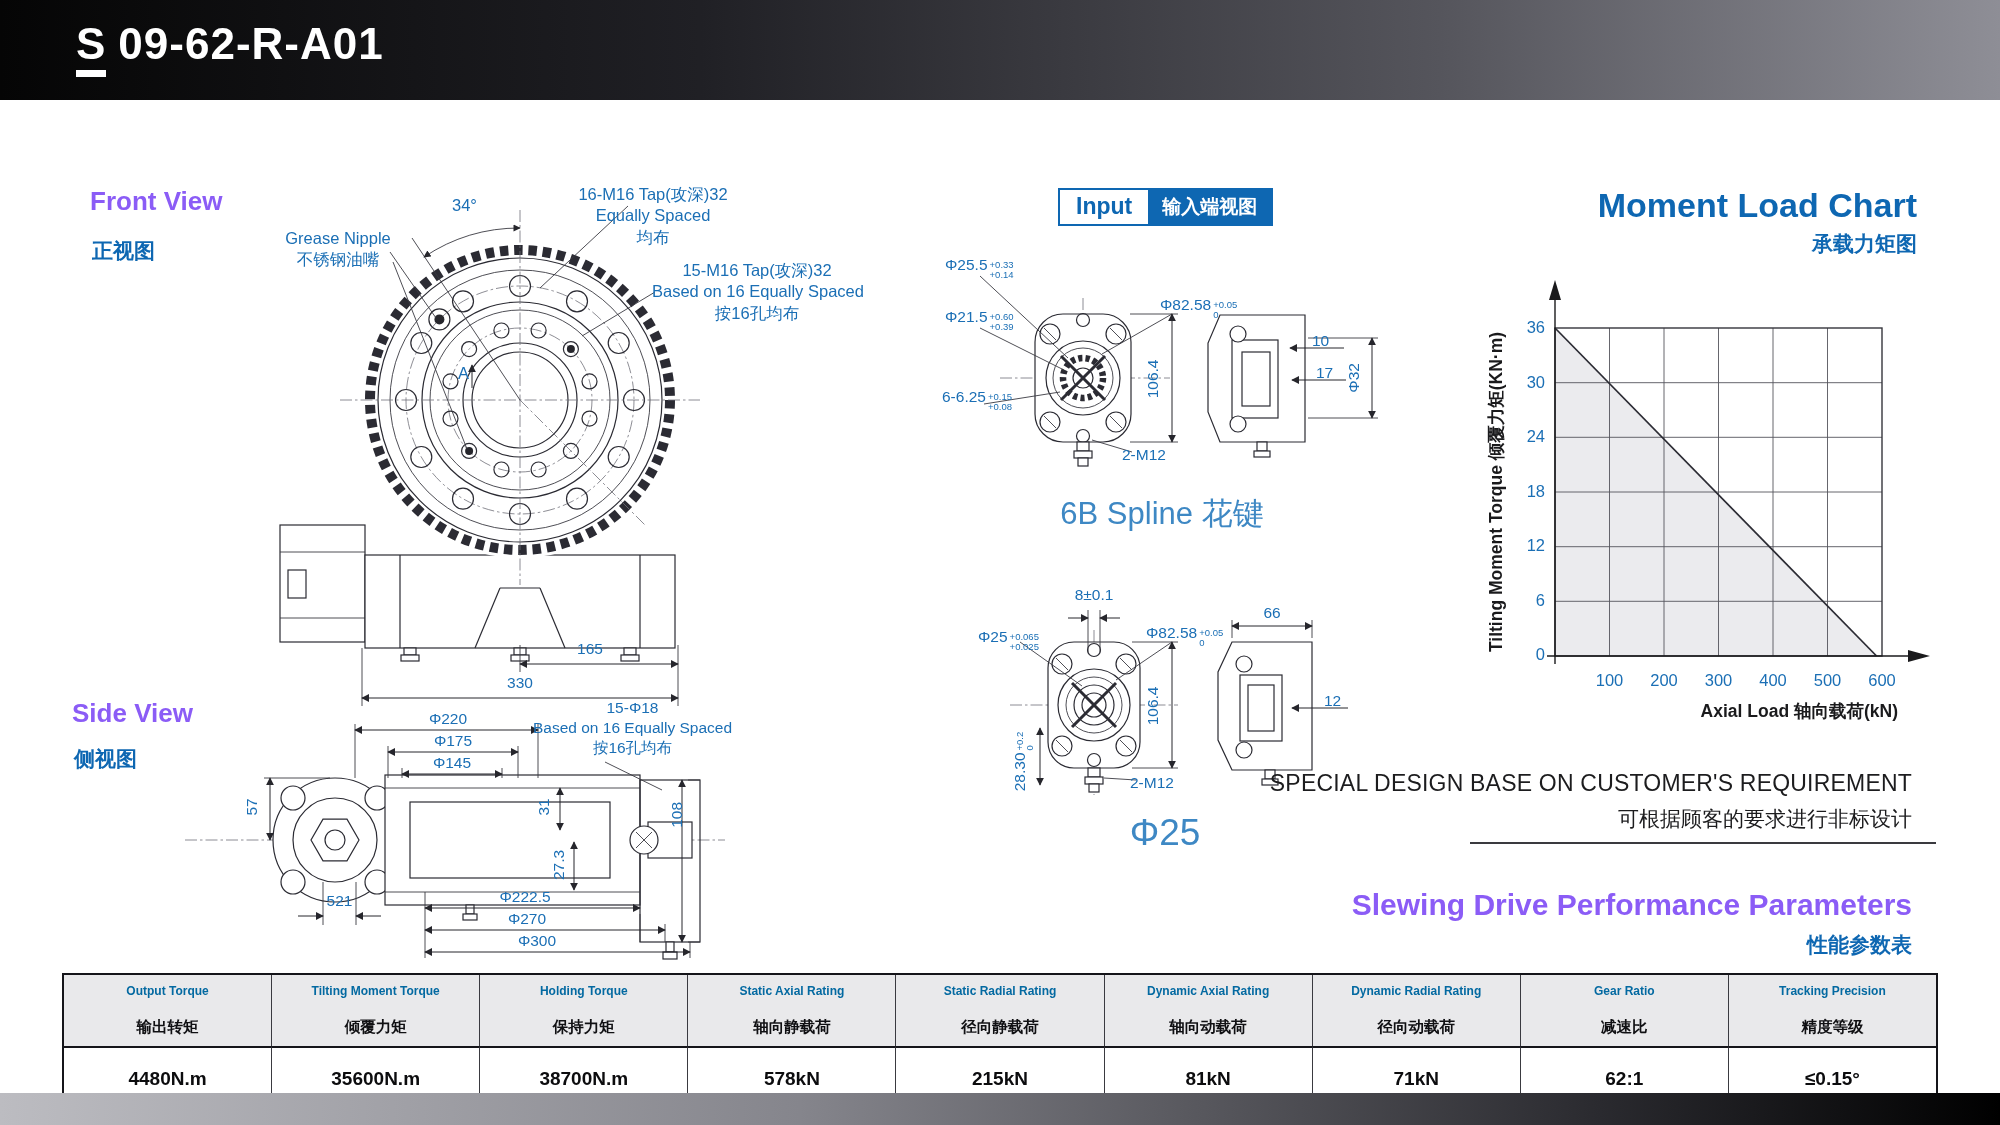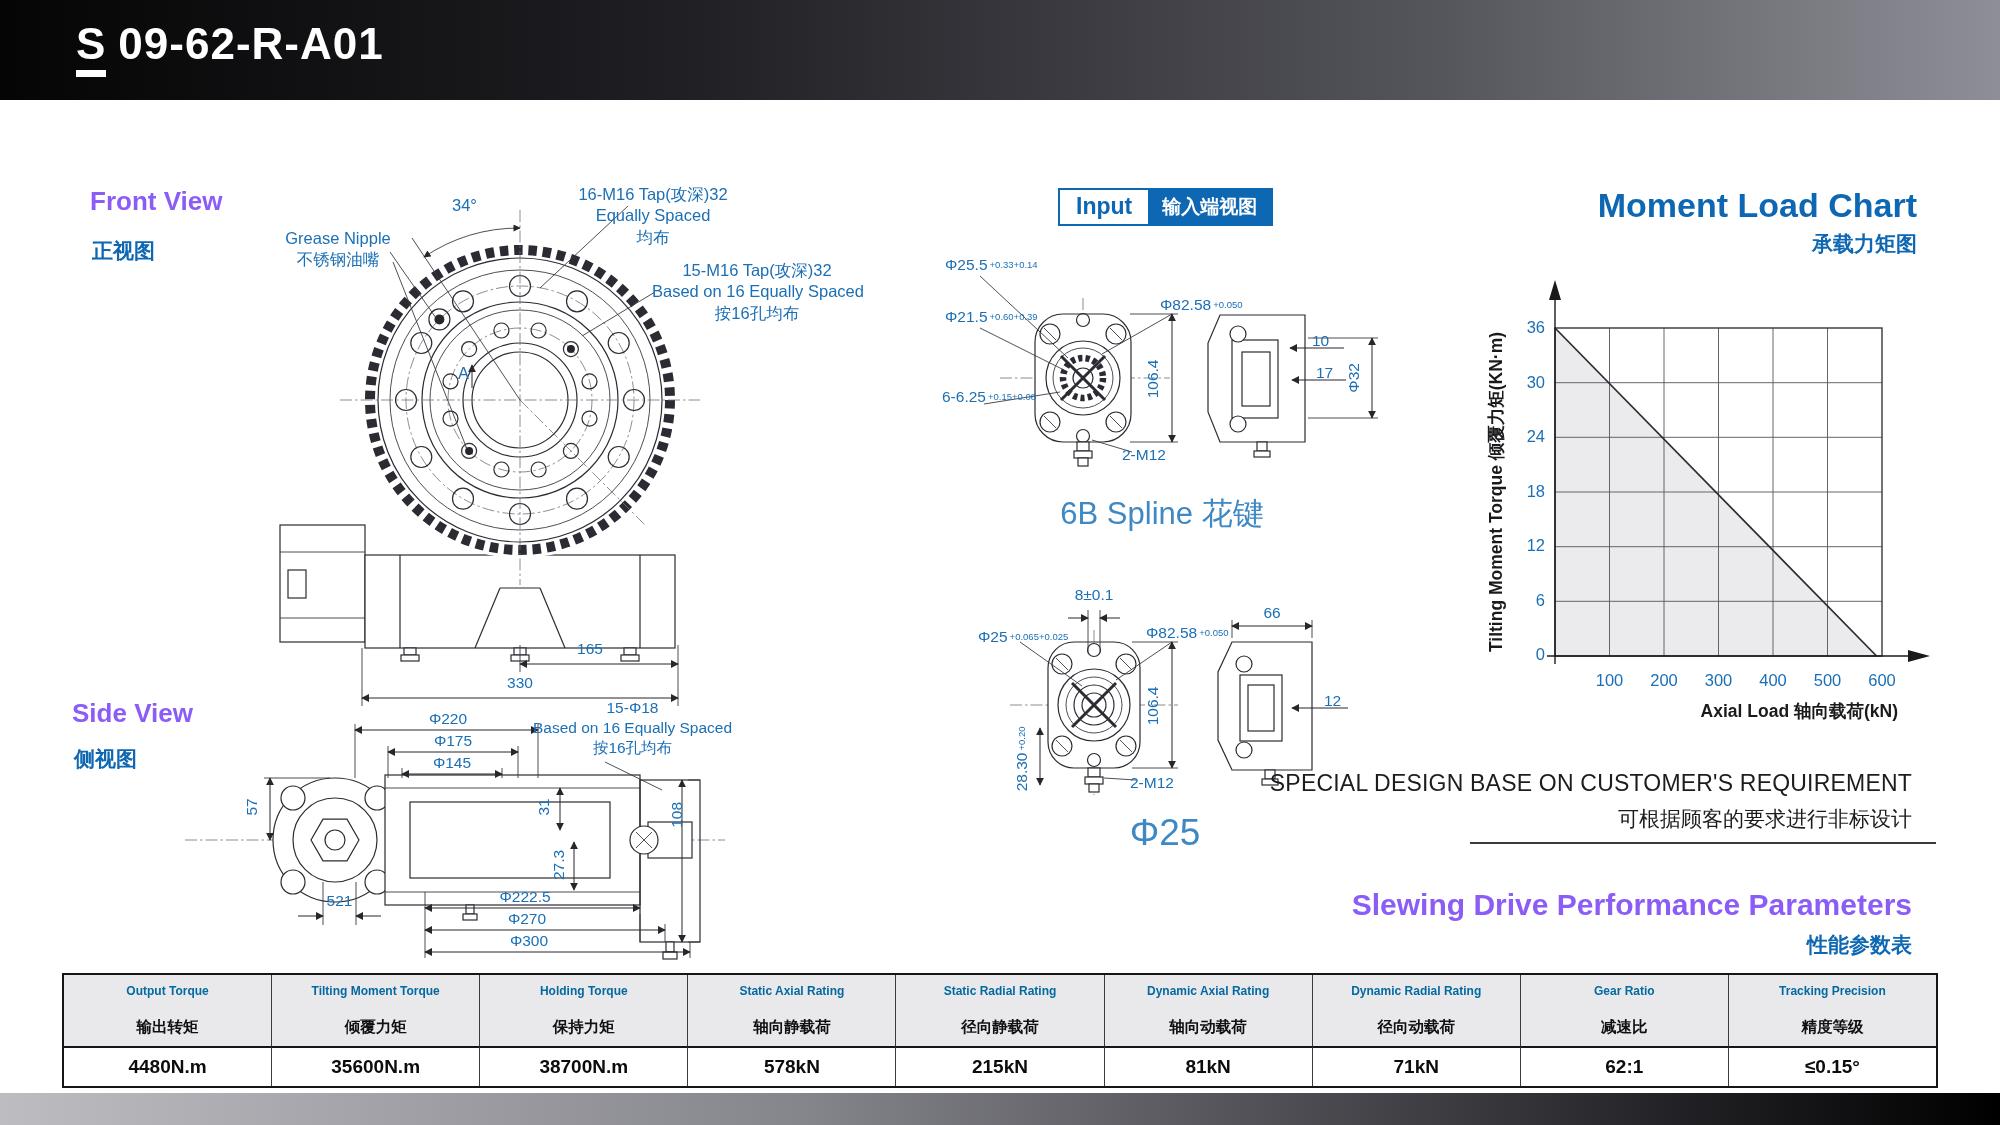--- a/index.html
+++ b/index.html
@@ -14,21 +14,21 @@
   #ftr{left:0;top:1093px;width:2000px;height:32px;
        background:linear-gradient(90deg,#bcbcc1 0%,#85858c 40%,#2a2a2f 80%,#000 100%)}
   
   .h1{position:absolute;color:#8b5cf6;font-weight:bold;font-size:26px;line-height:1}
   .h2{position:absolute;color:#0e67b2;font-weight:bold;font-size:21px;line-height:1}
   .title-light{position:absolute;color:#3e88c4;text-align:center}
   
   .dim{position:absolute;color:#1b6fb5;font-size:15.5px;white-space:nowrap;line-height:1.15}
   .dim.c{text-align:center}
   .dim.big{font-size:16.5px}
-  .tol{display:inline-flex;flex-direction:row;font-size:9.5px;line-height:9.5px;vertical-align:2px;margin-left:2px;text-align:left}
+  .tol{display:inline-flex;flex-direction:column;font-size:9.5px;line-height:9.5px;vertical-align:2px;margin-left:2px;text-align:left}
   .rot{transform:rotate(-90deg);transform-origin:center}
   .lblblock{position:absolute;color:#1b6fb5;font-size:16.5px;text-align:center;line-height:1.3;white-space:nowrap}
   
   #special{right:88px;top:770px;text-align:right;color:#1c1c1e}
   #special .l1{font-size:23px;letter-spacing:.2px}
   #special .l2{font-size:21px;margin-top:8px}
   #special-rule{left:1470px;top:842px;width:466px;height:0;border-top:2px solid #3a3a3f}
   #perf-head{right:88px;top:888px;text-align:right}
   #perf-head .l1{color:#8b5cf6;font-size:30px;font-weight:bold}
   #perf-head .l2{color:#0e67b2;font-size:21px;font-weight:bold;margin-top:9px}
@@ -37,21 +37,21 @@
   .alab{font-size:17.5px;font-weight:bold;fill:#1a1a1c;font-family:"Liberation Sans",sans-serif}
   #chart-title{right:83px;top:186px;text-align:right;color:#0e67b2;font-weight:bold;font-size:34px}
   #chart-sub{right:83px;top:230px;text-align:right;color:#0e67b2;font-weight:bold;font-size:21px}
   
   #spec{left:62px;top:973px;width:1876px;border:2px solid #15151a;box-sizing:border-box}
   .trow{display:flex}
   .th{flex:1;background:#e9e9eb;border-right:1px solid #3a3a40;padding:9px 2px 8px;text-align:center;box-sizing:border-box}
   .trow .th:last-child,.trow .td:last-child{border-right:none}
   .th .en{font-size:12px;font-weight:bold;color:#0369a1}
   .th .zh{font-size:15.5px;font-weight:bold;color:#101013;margin-top:19px}
-  .td{flex:1;border-right:1px solid #3a3a40;border-top:2px solid #15151a;padding:8px 2px;text-align:center;
+  .td{flex:1;border-right:1px solid #3a3a40;border-top:2px solid #15151a;padding:20px 2px;text-align:center;
       font-size:19px;font-weight:bold;color:#0c0c0e;box-sizing:border-box}
   
   #input-badge{display:flex;border:2px solid #0e67b2;align-items:stretch}
   .b-en{background:#fff;color:#0e67b2;font-weight:bold;font-size:23px;padding:3px 16px;line-height:1.2}
   .b-zh{background:#0e67b2;color:#fff;font-size:19px;font-weight:bold;padding:3px 14px;display:flex;align-items:center}
   
   .ln{stroke:#2b2b33;stroke-width:1.2;fill:none}
   .lw{stroke:#2b2b33;stroke-width:1.2;fill:#fff}
   .lt{stroke:#3a3a42;stroke-width:.9;fill:none}
   .cl{stroke:#707078;stroke-width:.8;fill:none;stroke-dasharray:12 3 2.5 3}
@@ -256,21 +256,21 @@
     <div>Based on 16 Equally Spaced</div>
     <div>按16孔均布</div>
   </div>
   <div class="dim c rot" style="left:60px;top:108px;width:44px">57</div>
   <div class="dim c rot" style="left:352px;top:108px;width:44px">31</div>
   <div class="dim c rot" style="left:364px;top:166px;width:50px">27.3</div>
   <div class="dim c rot" style="left:482px;top:116px;width:50px">108</div>
   <div class="dim c" style="left:142px;top:202px;width:55px">521</div>
   <div class="dim c" style="left:300px;top:198px;width:110px">Φ222.5</div>
   <div class="dim c" style="left:302px;top:220px;width:110px">Φ270</div>
-  <div class="dim c" style="left:304px;top:242px;width:110px">Φ300</div>
+  <div class="dim c" style="left:312px;top:242px;width:110px">Φ300</div>
 </div>
 
 <div class="abs" id="input-badge" style="left:1058px;top:188px">
   <span class="b-en">Input</span>
     <span class="b-zh">输入端视图</span>
 </div>
 
 <div class="abs" style="left:920px;top:240px;width:480px;height:295px">
   <svg width="480" height="295" viewBox="0 0 480 295">
     <line class="cl" x1="80" y1="138" x2="250" y2="138"></line>

